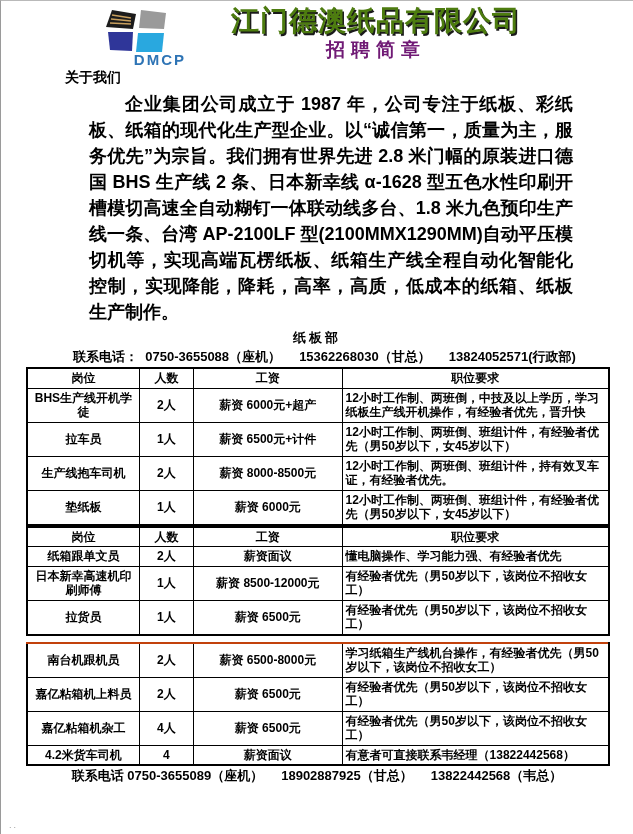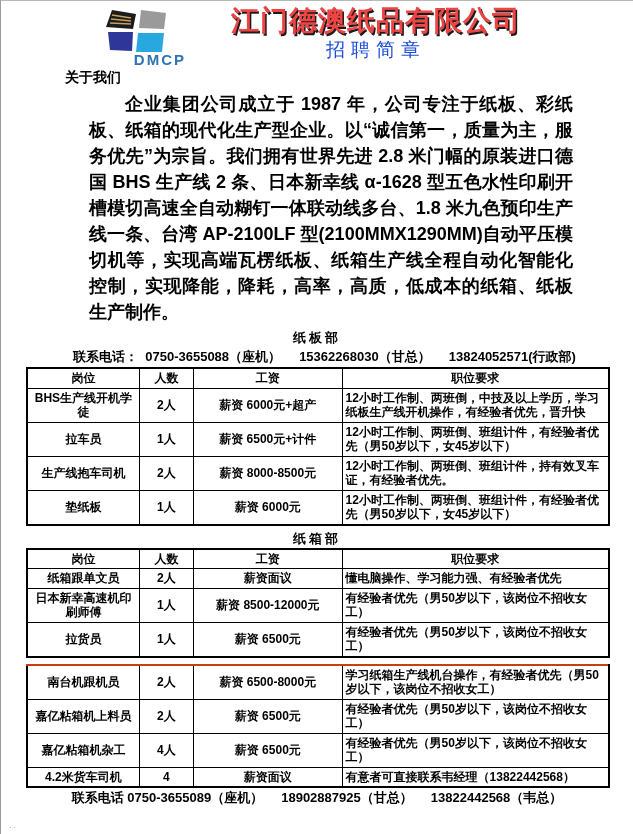--- a/index.html
+++ b/index.html
@@ -15,25 +15,25 @@
     color:#000;
     overflow:hidden;
   }
   
   .header { position:relative; height:62px; }
   .logo { position:absolute; left:89px; top:8px; width:96px; text-align:right; }
   .logo-mark { display:block; margin:0 auto; }
   .logo-text { font-size:15px; font-weight:bold; color:#2e74b5; letter-spacing:2px; line-height:14px; }
   .titles { margin-left:180px; width:390px; text-align:center; }
   .doc-title {
-    font-size:28px; font-weight:bold; color:#ef4444;
+    font-size:28px; font-weight:bold; color:#4d7c0f;
     text-shadow:1.5px 1.5px 0 #1a1a1a;
     letter-spacing:1px; line-height:34px; padding-top:3px;
   }
-  .doc-subtitle { font-size:19px; font-weight:normal; color:#1d4ed8; letter-spacing:6px; line-height:24px; }
+  .doc-subtitle { font-size:19px; font-weight:bold; color:#701a75; letter-spacing:6px; line-height:24px; }
   
   .about-heading { margin:6px 0 0 64px; font-size:14px; font-weight:bold; }
   .about-text {
     margin:4px 60px 0 88px;
     font-size:18px; font-weight:bold;
     line-height:26px; text-align:justify; text-indent:2em;
   }
   
   .section-title { text-align:center; font-size:13px; font-weight:bold; letter-spacing:3px; margin-top:4px; }
   .contact-line { margin:1px 0 1px 72px; font-size:13px; font-weight:bold; white-space:pre; }
@@ -126,21 +126,20 @@
         </tr>
         <tr>
           <td>垫纸板</td>
           <td>1人</td>
           <td>薪资 6000元</td>
           <td>12小时工作制、两班倒、班组计件，有经验者优先（男50岁以下，女45岁以下）</td>
         </tr>
       </tbody>
   </table>
 
-  <div class="section-title">纸箱部</div>
   <table class="jobs">
     <colgroup>
         <col class="col-pos">
         <col class="col-num">
         <col class="col-pay">
         <col class="col-req">
       </colgroup>
     <thead>
       <tr>
         <th>岗位</th>

